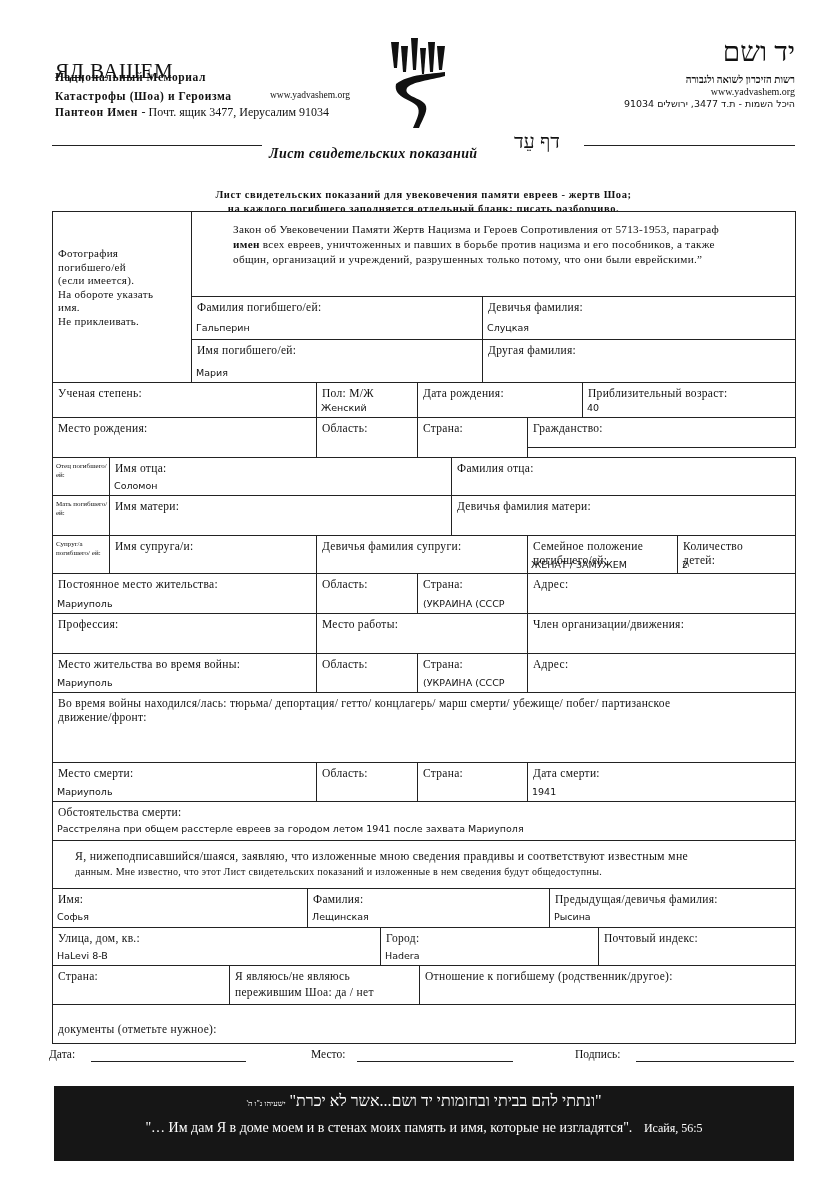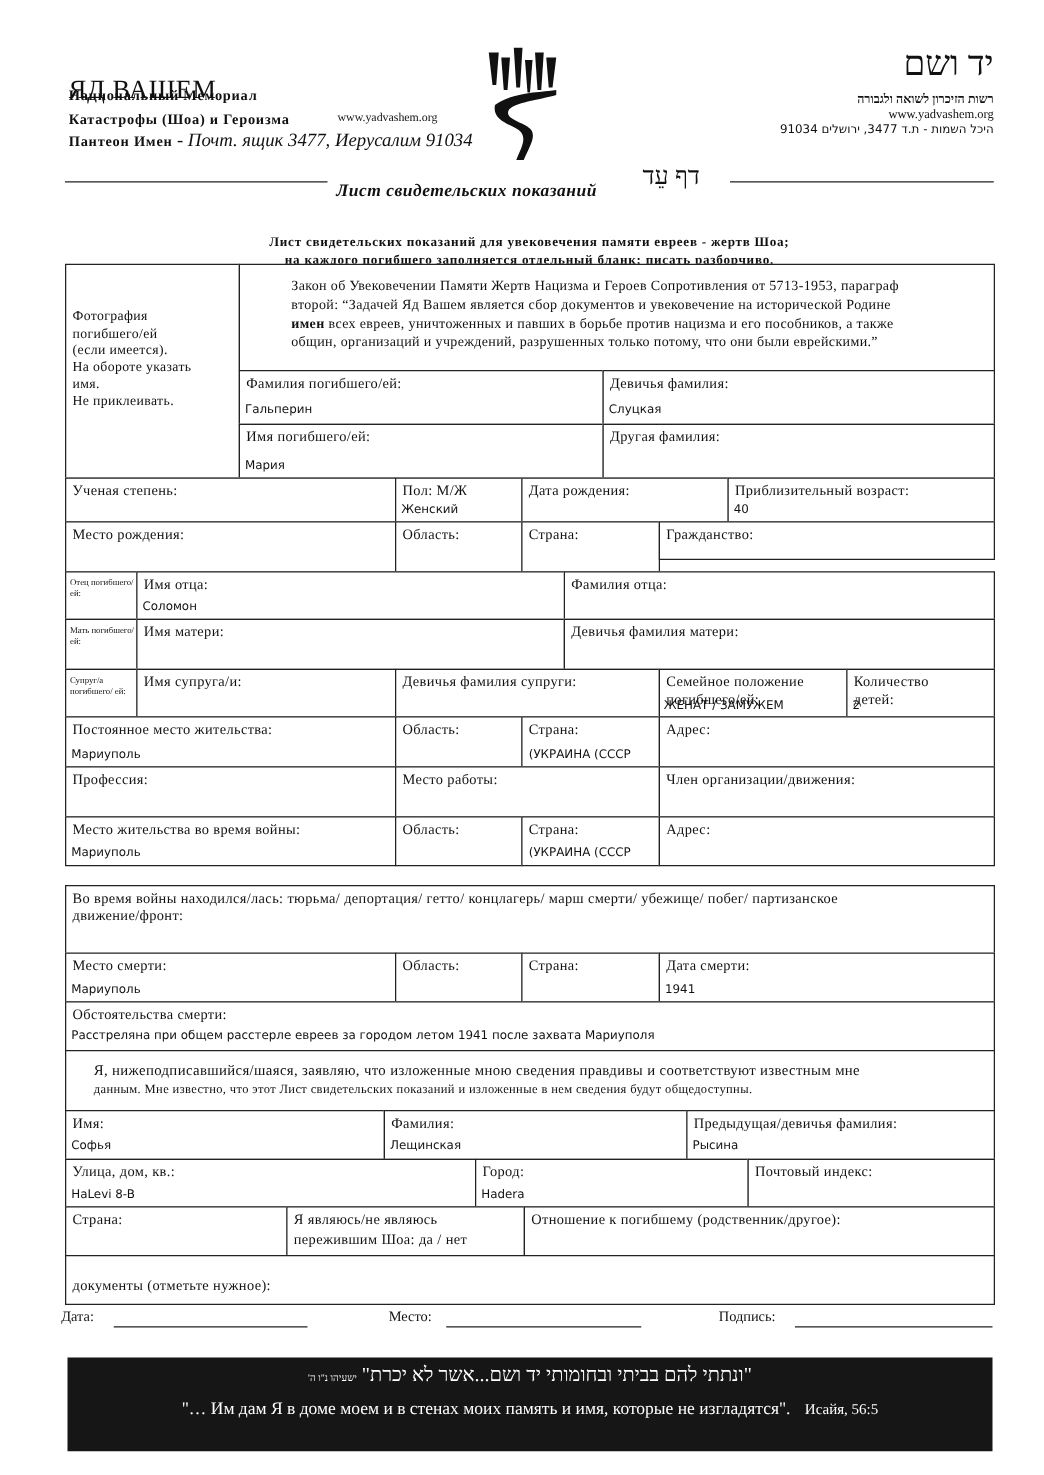--- a/index.html
+++ b/index.html
@@ -4,21 +4,21 @@
 <style>
   * { box-sizing: border-box; margin: 0; padding: 0; }
   html, body { width: 835px; height: 1180px; background: #ffffff; overflow: hidden; }
   body { position: relative; font-family: "Liberation Serif", "DejaVu Serif", serif; color: #111; }
   .abs { position: absolute; }
   .sans { font-family: "DejaVu Sans", "Liberation Sans", sans-serif; }
 
   
   .ru-title { left: 55px; top: 46px; font-size: 21px; letter-spacing: 0.5px; margin-top: 13px; }
   .ru-line { left: 55px; font-size: 11.5px; font-weight: bold; letter-spacing: 0.6px; }
-  .ru-small { font-size: 15px; font-weight: normal; letter-spacing: 0; font-style: italic; }
+  .ru-small { font-size: 12px; font-weight: normal; letter-spacing: 0; }
   .url-ru { left: 270px; top: 90px; font-size: 9.5px; }
   .he-title { right: 40px; top: 36px; font-size: 28px; direction: rtl; }
   .he-line { right: 40px; font-size: 10px; direction: rtl; text-align: right; }
 
   .logo { left: 389px; top: 38px; width: 58px; height: 90px; }
 
   .title-row { left: 52px; top: 134px; width: 743px; height: 22px; }
   .title-line-l { position: absolute; left: 0; top: 11px; width: 210px; border-top: 1px solid #222; }
   .title-line-r { position: absolute; left: 532px; top: 11px; width: 211px; border-top: 1px solid #222; }
   .title-text { position: absolute; left: 217px; top: 0; font-size: 14px; font-style: italic; font-weight: bold; letter-spacing: 0.4px; margin-top: 12px; }
@@ -85,21 +85,20 @@
     <div>(если имеется).</div>
     <div>На обороте указать</div>
     <div>имя.</div>
     <div> Не приклеивать.</div>
   </div>
 </div>
 
 <div class="cell" style="left:191px;top:211px;width:605px;height:86px">
   <div class="para" style="font-size:11.2px">
     <div>Закон об Увековечении Памяти Жертв Нацизма и Героев Сопротивления от 5713-1953, параграф</div>
-    <div>второй: “Задачей Яд Вашем является сбор документов и увековечение на исторической Родине</div>
     <div><b>имен</b> <span>всех евреев, уничтоженных и павших в борьбе против  нацизма и его пособников, а также</span></div>
     <div>общин, организаций и учреждений, разрушенных только потому, что они были еврейскими.”</div>
   </div>
 </div>
 
 <div class="cell" style="left:191px;top:296px;width:292px;height:44px">
   <div class="lbl">Фамилия погибшего/ей:</div>
   <div class="val" style="top:25px">Гальперин</div>
 </div>
 <div class="cell" style="left:482px;top:296px;width:314px;height:44px">
@@ -216,21 +215,21 @@
   <div class="lbl">Область:</div>
 </div>
 <div class="cell" style="left:417px;top:653px;width:111px;height:40px">
   <div class="lbl">Страна:</div>
   <div class="val" style="top:23px;left:5px">(УКРАИНА (СССР</div>
 </div>
 <div class="cell" style="left:527px;top:653px;width:269px;height:40px">
   <div class="lbl">Адрес:</div>
 </div>
 
-<div class="cell" style="left:52px;top:708px;width:744px;height:89px">
+<div class="cell" style="left:52px;top:692px;width:744px;height:89px">
   <div class="lbl">Во время войны находился/лась: тюрьма/ депортация/ гетто/ концлагерь/ марш смерти/ убежище/ побег/ партизанское</div>
   <div class="lbl" style="top:17px">движение/фронт:</div>
 </div>
 
 <div class="cell" style="left:52px;top:762px;width:265px;height:40px">
   <div class="lbl">Место смерти:</div>
   <div class="val" style="top:23px">Мариуполь</div>
 </div>
 <div class="cell" style="left:316px;top:762px;width:102px;height:40px">
   <div class="lbl">Область:</div>

